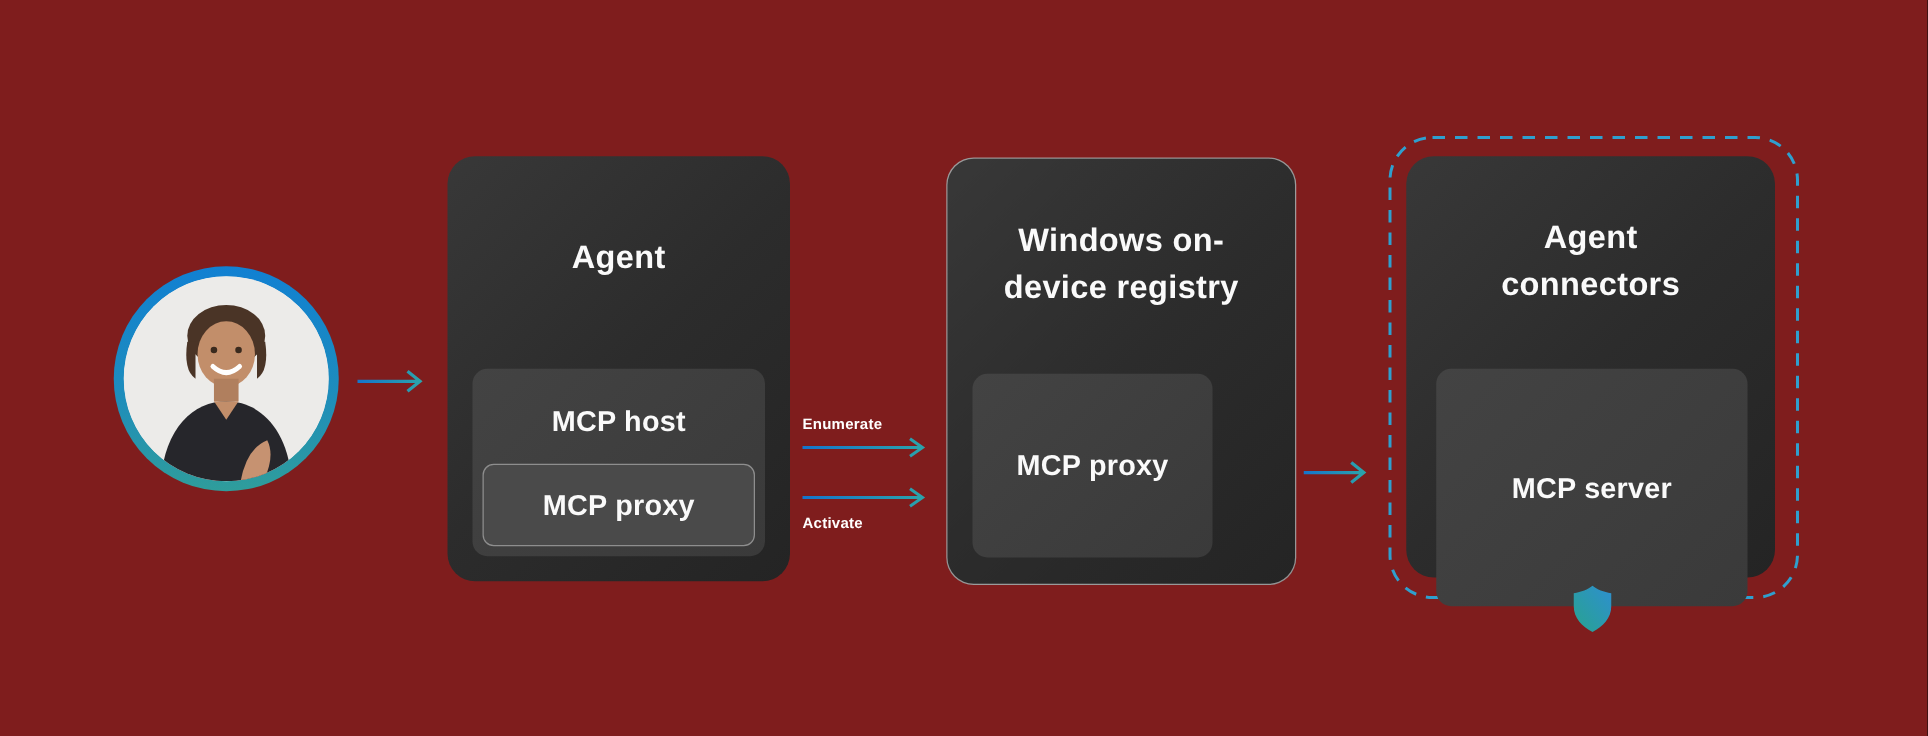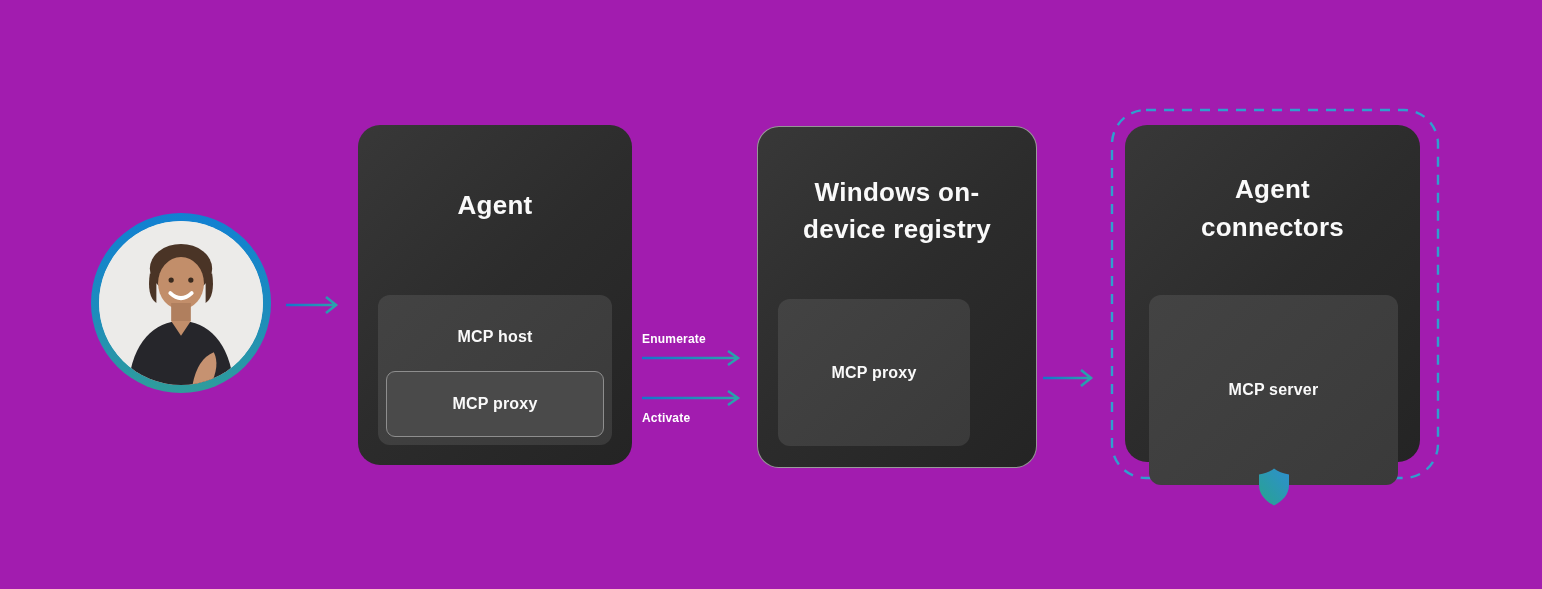--- a/index.html
+++ b/index.html
@@ -5,21 +5,21 @@
   html, body {
     margin: 0;
     padding: 0;
     background: #0f0f0f;
     font-family: "Liberation Sans", sans-serif;
   }
   .canvas {
     position: relative;
     width: 1542px;
     height: 589px;
-    background: #a21caf;
+    background: #7f1d1d;
     overflow: hidden;
   }
   .abs { position: absolute; }
 
   
   .avatar-ring {
     left: 91px; top: 213px;
     width: 180px; height: 180px;
     border-radius: 50%;
     background: linear-gradient(180deg, #1180d2 0%, #1d8cbd 55%, #2f9d9b 100%);
@@ -47,21 +47,21 @@
     letter-spacing: 0.3px;
     line-height: 37px;
   }
   .sub-box {
     position: absolute;
     border-radius: 12px;
     background: linear-gradient(135deg, #434343 0%, #3a3a3a 100%);
   }
   .sub-label {
     color: #fafafa;
-    font-size: 16px;
+    font-size: 23px;
     font-weight: 700;
     letter-spacing: 0.2px;
     text-align: center;
   }
   .host-label { position: absolute; left: 0; right: 0; top: 28px; line-height: 28px; }
   .client-box {
     position: absolute;
     left: 8px; top: 76px;
     width: 216px; height: 64px;
     border-radius: 9px;

